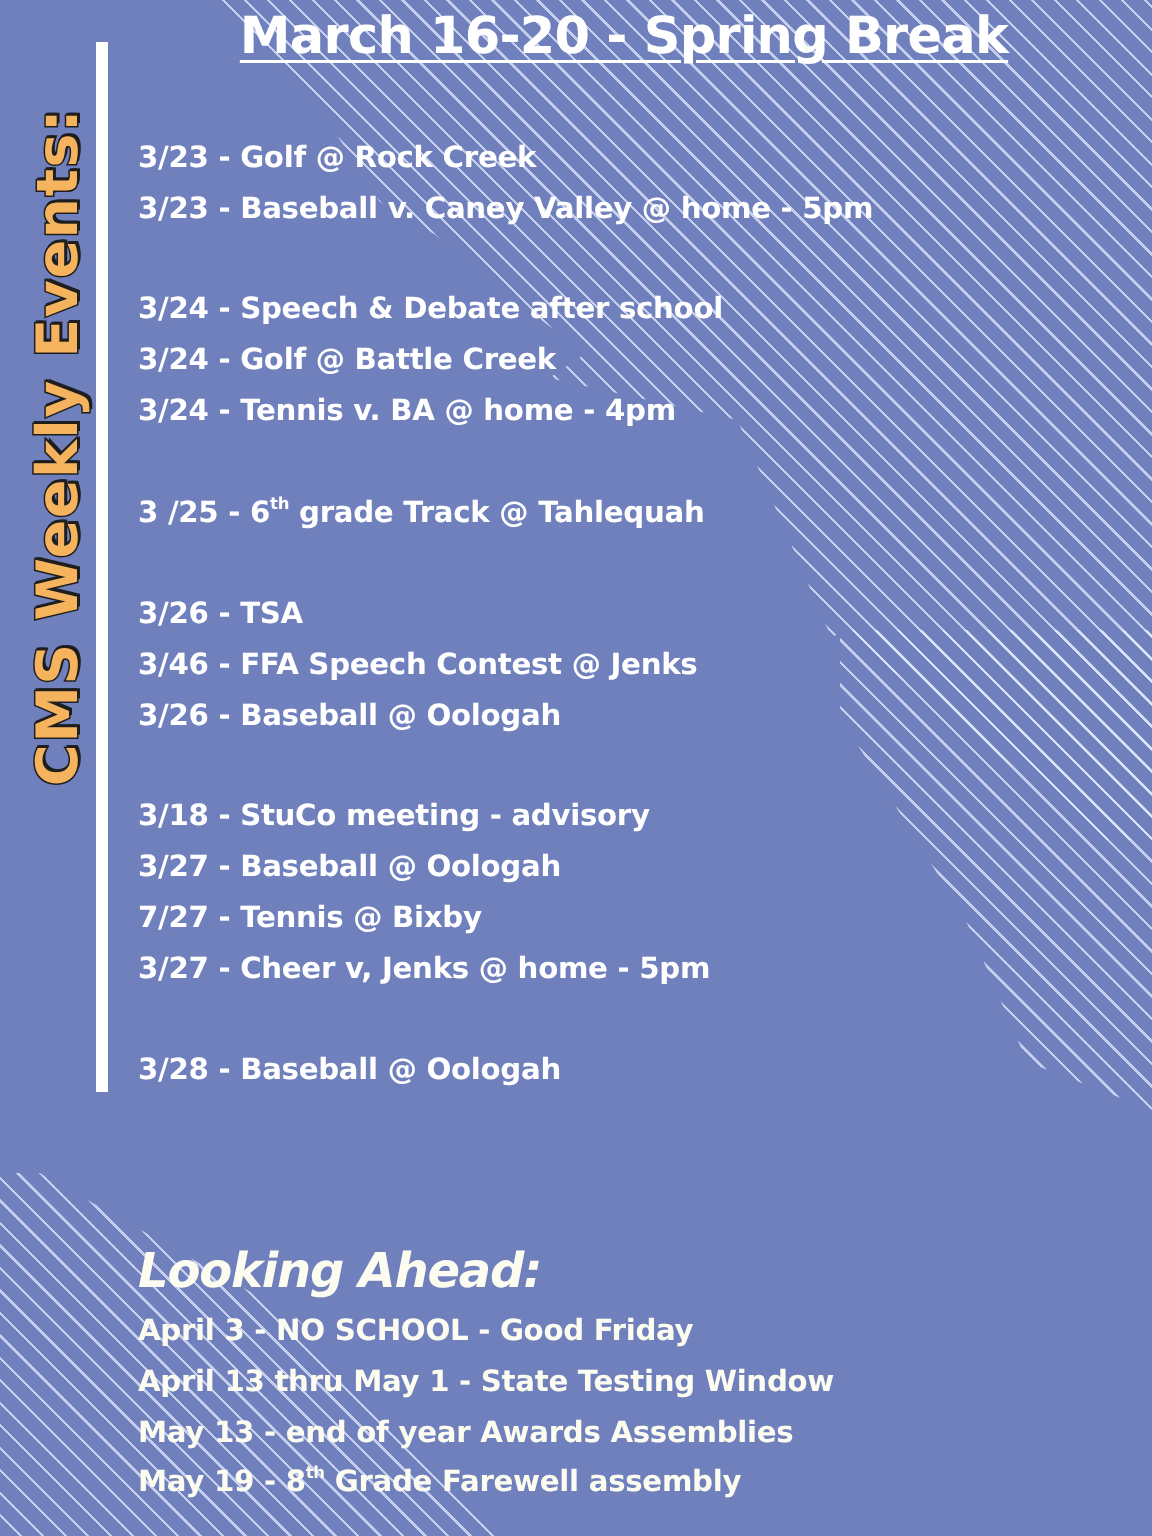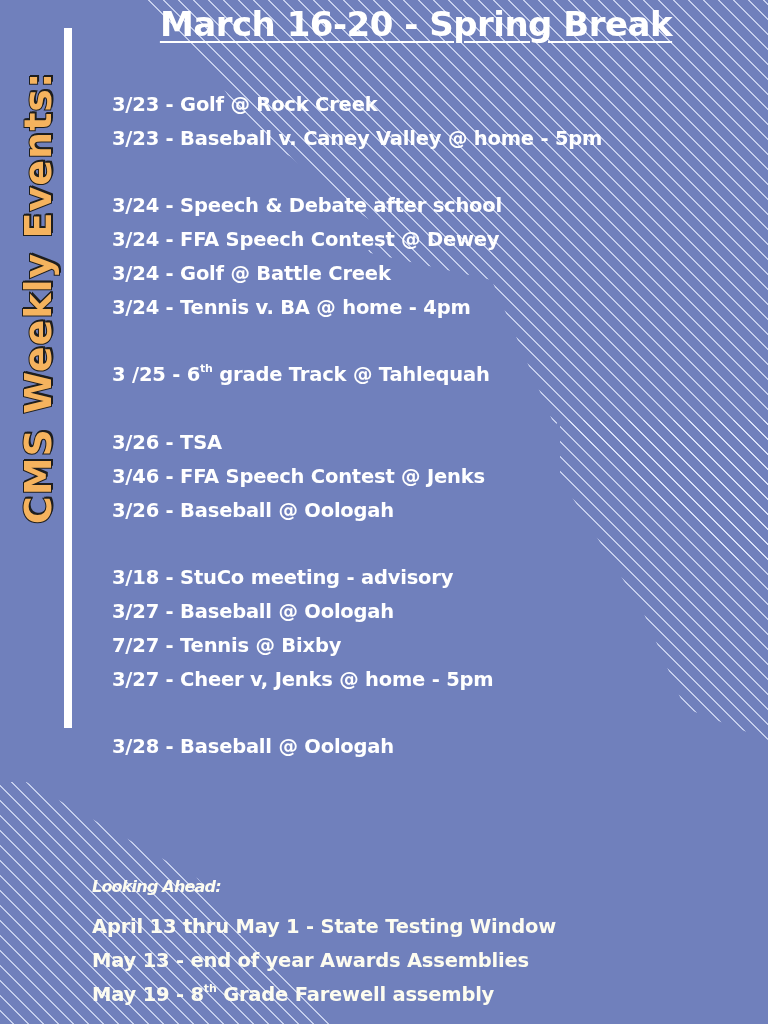--- a/index.html
+++ b/index.html
@@ -104,45 +104,43 @@
     .event-group {
       margin-bottom: 33.8px;
     }
     .event-line {
       font-weight: bold;
       font-size: 19.5px;
       line-height: 33.8px;
       height: 33.8px;
       white-space: nowrap;
       letter-spacing: -0.2px;
-      margin-left: 20px;
     }
     .event-line sup {
       font-size: 11px;
       line-height: 0;
       vertical-align: 9px;
     }
 
     
     .ahead {
       position: absolute;
       left: 92px;
       top: 828px;
       width: 660px;
       z-index: 2;
     }
     .ahead-title {
       font-weight: bold;
-      font-size: 16px;
+      font-size: 32px;
       font-style: italic;
       letter-spacing: -0.8px;
       height: 42px;
       line-height: 38px;
       color: #fdfcf0;
-      margin-top: 40px;
     }
     .ahead-line {
       font-weight: bold;
       font-size: 19.5px;
       line-height: 33.8px;
       height: 33.8px;
       white-space: nowrap;
       letter-spacing: -0.2px;
       color: #fdfcf0;
     }
@@ -164,21 +162,20 @@
 <div class="side-title">CMS Weekly Events:</div>
 <div class="divider-bar"></div>
 
 <div class="events">
   <div class="event-group">
     <div class="event-line">3/23 - Golf @ Rock Creek</div>
     <div class="event-line">3/23 - Baseball v. Caney Valley @ home - 5pm</div>
   </div>
   <div class="event-group">
     <div class="event-line">3/24 - Speech &amp; Debate after school</div>
-    <div class="event-line">3/24 - FFA Speech Contest @ Dewey</div>
     <div class="event-line">3/24 - Golf @ Battle Creek</div>
     <div class="event-line">3/24 - Tennis v. BA @ home - 4pm</div>
   </div>
   <div class="event-group">
     <div class="event-line"><span>3 /25 - 6</span><sup>th</sup><span> grade Track @ Tahlequah</span></div>
   </div>
   <div class="event-group">
     <div class="event-line">3/26 - TSA</div>
     <div class="event-line">3/46 - FFA Speech Contest @ Jenks</div>
     <div class="event-line">3/26 - Baseball @ Oologah</div>
@@ -189,16 +186,17 @@
     <div class="event-line">7/27 - Tennis @ Bixby</div>
     <div class="event-line">3/27 - Cheer v, Jenks @ home - 5pm</div>
   </div>
   <div class="event-group">
     <div class="event-line">3/28 - Baseball @ Oologah</div>
   </div>
 </div>
 
 <div class="ahead">
   <div class="ahead-title">Looking Ahead:</div>
+  <div class="ahead-line">April 3 - NO SCHOOL - Good Friday</div>
   <div class="ahead-line">April 13 thru May 1 - State Testing Window</div>
   <div class="ahead-line">May 13 - end of year Awards Assemblies</div>
   <div class="ahead-line"><span>May 19 - 8</span><sup>th</sup><span> Grade Farewell assembly</span></div>
 </div>
 
 </body></html>

